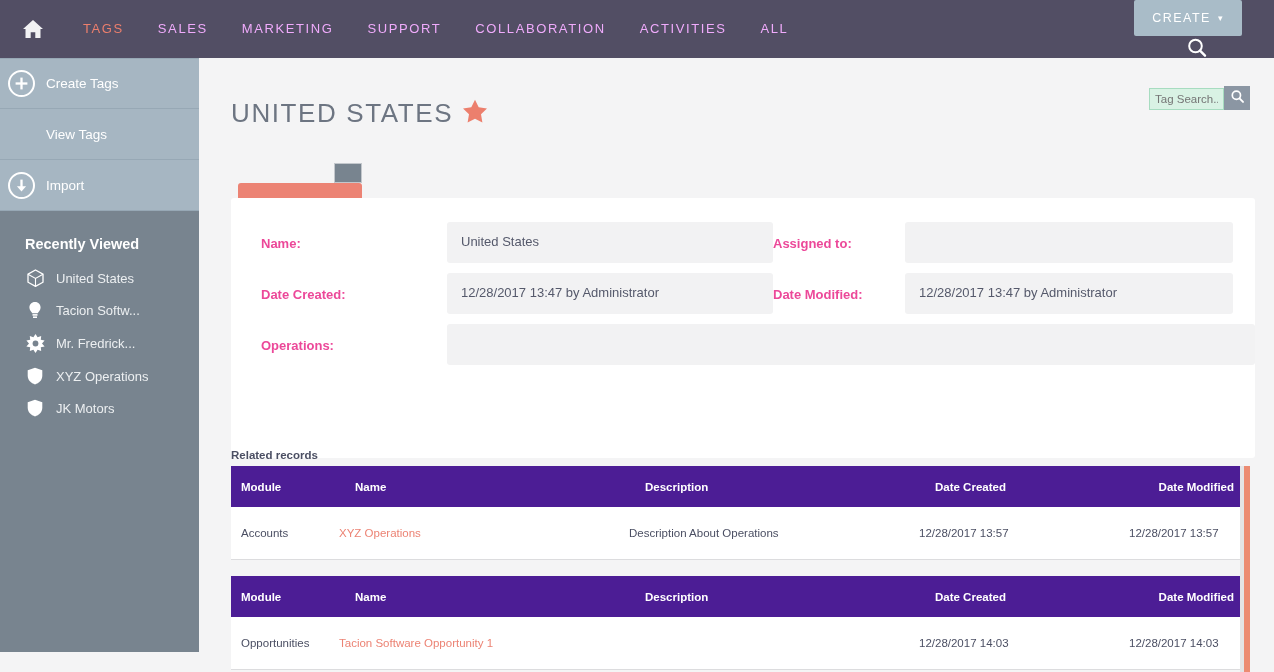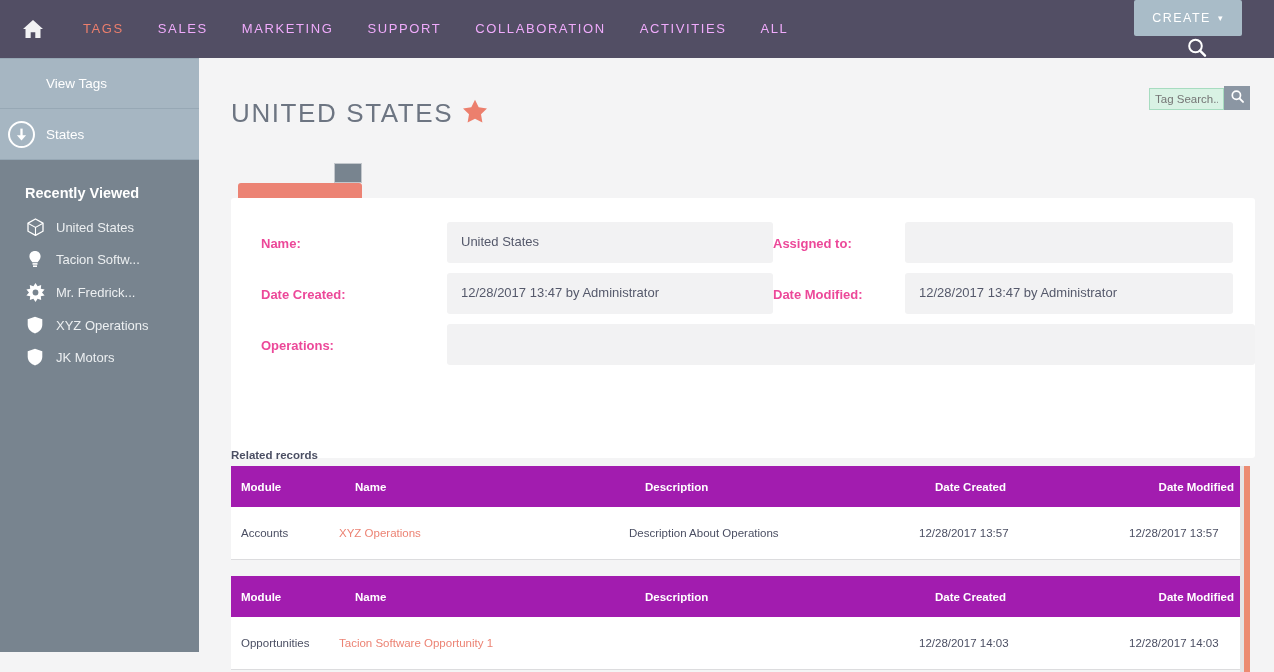--- a/index.html
+++ b/index.html
@@ -161,21 +161,21 @@
     font-size: 11.5px; font-weight: bold; color: #4b4f63;
   }
   .rtable {
     position: absolute; left: 32px; width: 1013px;
     border-collapse: collapse; table-layout: fixed;
     background: #ffffff;
   }
   .rtable.t1 { top: 408px; }
   .rtable.t2 { top: 518px; }
   .rtable th {
-    background: #a21caf; color: #ffffff;
+    background: #4c1d95; color: #ffffff;
     font-size: 11.5px; font-weight: bold;
     text-align: left; padding: 13px 0 13px 24px; height: 41px;
   }
   .rtable td {
     font-size: 11.5px; color: #4b4f63;
     padding: 12px 0 12px 8px; height: 52px;
     border-bottom: 1px solid #dcdcde;
     vertical-align: middle;
   }
   .rtable td:first-child, .rtable th:first-child { padding-left: 10px; }
@@ -250,34 +250,43 @@
             <circle cx="18" cy="14.2" r="4.3" fill="#ffffff"></circle>
             <path d="M10.3 26.5 C10.3 21.9 13.7 19.8 18 19.8 C22.3 19.8 25.7 21.9 25.7 26.5 Z" fill="#ffffff"></path>
           </svg>
         </span>
       </div>
     </div>
   </div>
 
   <div class="sidebar">
 
+    <div class="side-action">
+      <span class="circ">
+        <svg width="15" height="15" viewBox="0 0 15 15">
+          <line x1="7.5" y1="1.6" x2="7.5" y2="13.4" stroke="#ffffff" stroke-width="2.3"></line>
+          <line x1="1.6" y1="7.5" x2="13.4" y2="7.5" stroke="#ffffff" stroke-width="2.3"></line>
+        </svg>
+      </span>
+      <span class="lbl">Create Tags</span>
+    </div>
 
     <div class="side-action">
       <span class="spacer"></span>
       <span class="lbl">View Tags</span>
     </div>
 
     <div class="side-action">
       <span class="circ">
         <svg width="15" height="15" viewBox="0 0 15 15">
           <line x1="7.5" y1="1.6" x2="7.5" y2="9.6" stroke="#ffffff" stroke-width="2.3"></line>
           <path d="M2.9 8.2 L7.5 13.4 L12.1 8.2 Z" fill="#ffffff"></path>
         </svg>
       </span>
-      <span class="lbl">States</span>
+      <span class="lbl">Import</span>
     </div>
 
     <div class="recent-head">Recently Viewed</div>
 
     <div class="recent-item">
       <span class="ricon">
         <svg width="17" height="18" viewBox="0 0 17 18">
           <path d="M8.5 1 L16 5.2 L16 13.2 L8.5 17.4 L1 13.2 L1 5.2 Z" fill="none" stroke="#ffffff" stroke-width="1.3"></path>
           <path d="M1 5.2 L8.5 9.4 L16 5.2 M8.5 9.4 L8.5 17.4" fill="none" stroke="#ffffff" stroke-width="1.1"></path>
         </svg>

